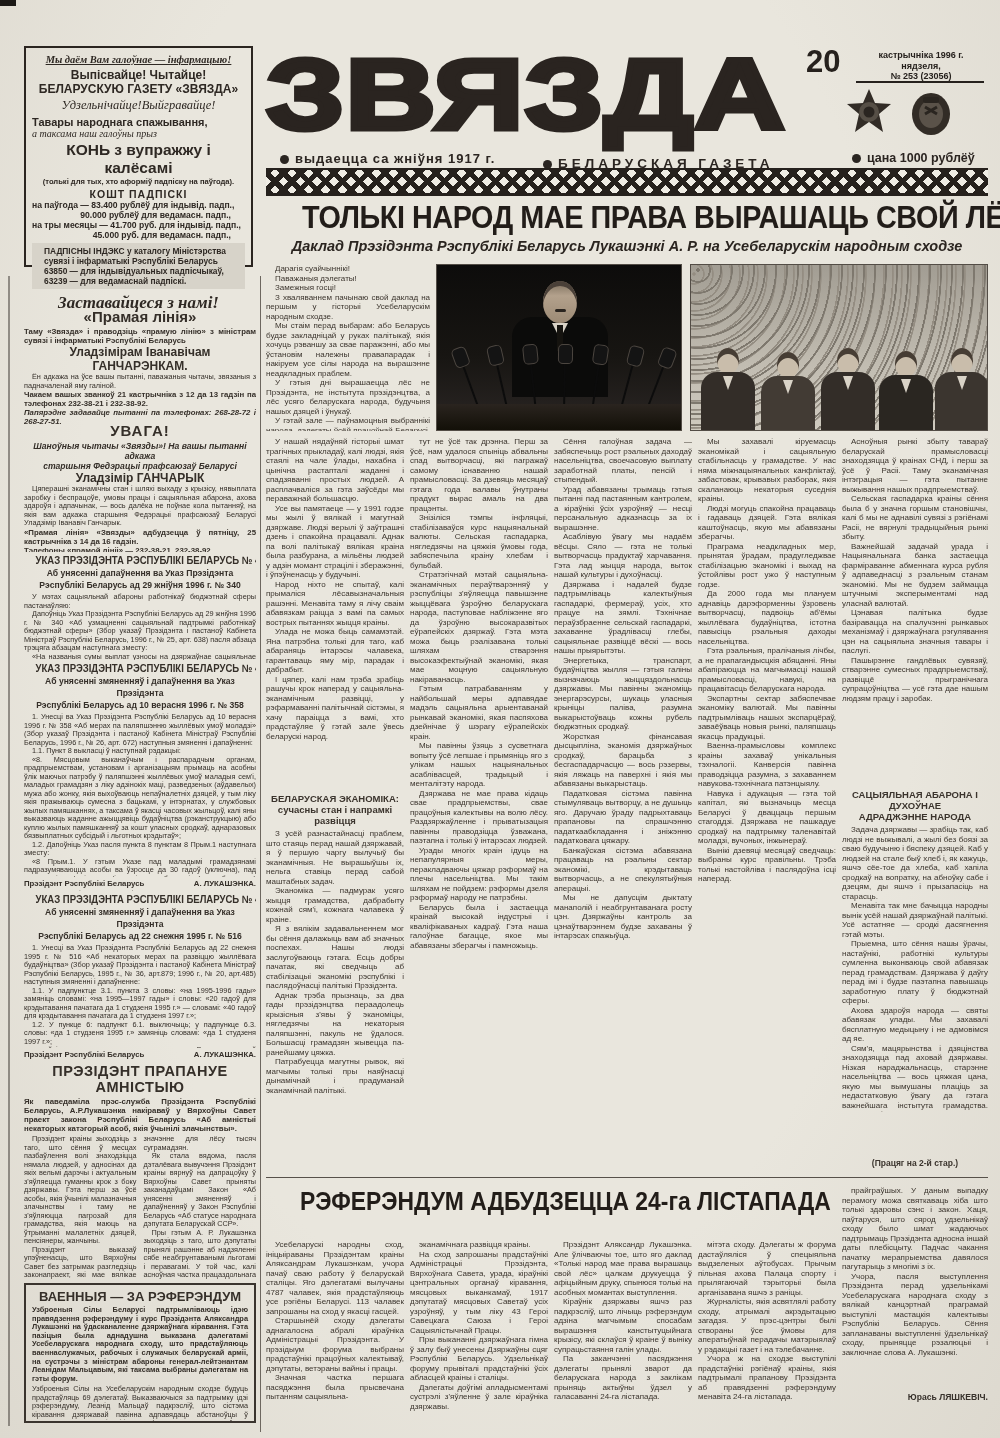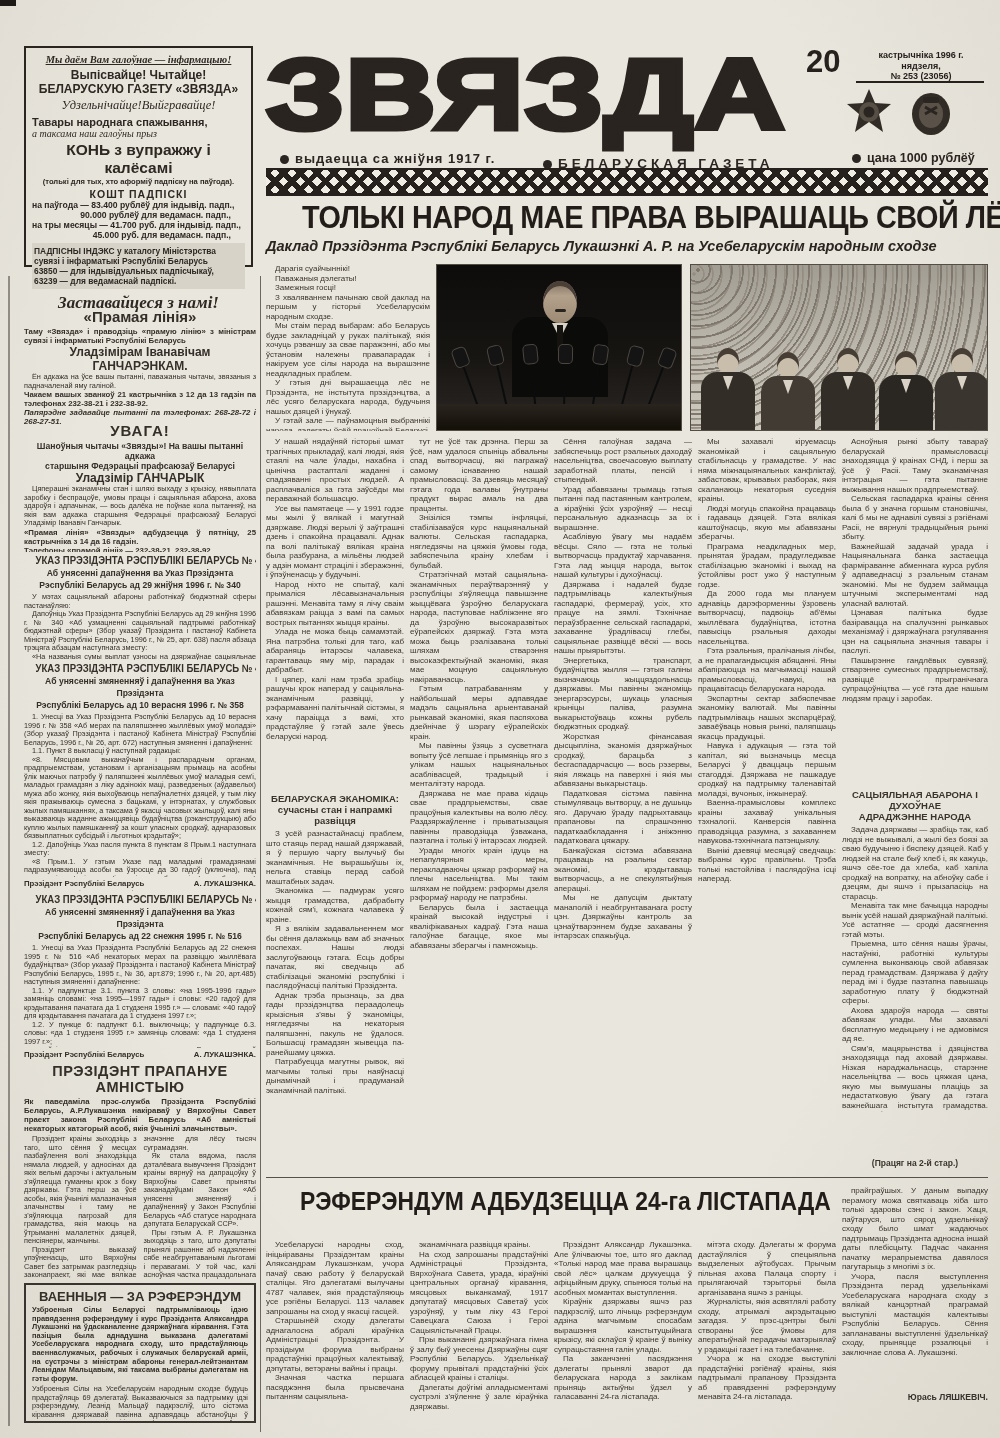--- a/index.html
+++ b/index.html
@@ -16,37 +16,37 @@
   .promo .l1{font-size:12px;font-weight:bold;margin-top:3px;}
   .promo .l2{font-size:12px;font-weight:bold;}
   .promo .l3{font-size:12.5px;font-family:"Liberation Serif",serif;font-style:italic;margin-top:2px;}
   .promo .l4{font-size:11px;font-weight:bold;text-align:left;margin-top:3px;}
   .promo .l5{font-size:10px;font-style:italic;font-family:"Liberation Serif",serif;text-align:left;}
   .promo .prize{font-size:15.5px;font-weight:bold;margin-top:2px;}
   .promo .pnote{font-size:7.6px;font-weight:bold;}
   .promo .cost-t{font-size:10.5px;font-weight:bold;margin-top:2px;letter-spacing:1px;}
   .promo .cost{font-size:8.6px;font-weight:bold;text-align:left;line-height:10px;}
   .promo .cost div:nth-child(2),.promo .cost div:nth-child(4){text-align:right;padding-right:14px;}
-  .promo .idx{background:#d7d3c9;margin-top:3px;padding:3px 2px;font-size:8.4px;font-weight:bold;text-align:left;line-height:10px;}
+  .promo .idx{background:#d7d3c9;margin-top:3px;padding:3px 12px;font-size:8.4px;font-weight:bold;text-align:left;line-height:10px;}
   .promo .stay{font-size:17px;font-weight:bold;font-style:italic;font-family:"Liberation Serif",serif;margin-top:4px;}
 
   
   .masthead{left:266px;top:40px;width:560px;height:110px;font-size:96px;line-height:104px;font-weight:bold;color:#2a2420;-webkit-text-stroke:5px #2a2420;letter-spacing:1px;transform:scaleX(1.30) scaleY(1.05);transform-origin:left top;white-space:nowrap;}
   .since{left:280px;top:151px;font-size:13px;font-weight:bold;letter-spacing:1px;color:#2b2521;}
   .tagline{left:543px;top:156px;font-size:13.5px;font-weight:bold;letter-spacing:4px;color:#2b2521;}
   .price{left:852px;top:151px;font-size:12.5px;font-weight:bold;color:#2b2521;}
   .dot{display:inline-block;width:9px;height:9px;background:#2a2521;border-radius:50%;margin-right:6px;vertical-align:middle;}
   .day{left:806px;top:44px;font-size:31px;font-weight:bold;color:#26211d;}
   .dateblock{left:858px;top:50px;width:126px;text-align:center;font-size:9px;font-weight:bold;line-height:10.5px;color:#26211d;}
   .daterule{left:856px;top:81px;width:128px;height:2px;background:#26211d;}
   .ornament{left:266px;top:168px;width:722px;height:28px;box-sizing:border-box;border-top:2px solid #26211d;border-bottom:3px solid #26211d;background-color:#efece4;background-image:repeating-linear-gradient(45deg,#26211d 0 5px,transparent 5px 12px),repeating-linear-gradient(135deg,#26211d 0 5px,transparent 5px 12px);}
 
   
   .headline{left:266px;top:199px;width:722px;font-size:32px;font-weight:bold;text-align:center;color:#221d19;white-space:nowrap;transform:scaleX(.90);transform-origin:center;letter-spacing:-.5px;}
-  .subhead{left:266px;top:238px;width:722px;font-size:14.5px;font-weight:bold;font-style:italic;color:#2b2520;}
+  .subhead{left:266px;top:238px;width:722px;font-size:14.5px;font-weight:bold;font-style:italic;text-align:center;color:#2b2520;}
   .tcol{font-size:8px;line-height:9.5px;text-align:justify;color:#3b342d;overflow:hidden;}
   .tcol p{margin:0;text-indent:9px;}
   .intro-col{left:266px;top:264px;width:164px;height:167px;}
   .colflex{display:flex;flex-direction:column;}
   .c1{left:266px;top:437px;width:138px;height:731px;}
   .c2{left:410px;top:437px;width:138px;height:731px;}
   .c3{left:554px;top:437px;width:138px;height:731px;}
   .c4{left:698px;top:437px;width:138px;height:731px;}
   .c5{left:842px;top:437px;width:146px;height:731px;}
   .subh-econ{font-size:9.5px;font-weight:bold;text-align:center;line-height:11px;padding:4px 0 3px;text-indent:0;}
@@ -79,21 +79,21 @@
   .hrule{left:266px;top:1177px;width:722px;height:1px;background:#57514a;}
   .edge{left:8px;top:276px;width:2px;height:1150px;background:#4b453f;opacity:.55;}
 
   
   .side{left:24px;width:232px;overflow:hidden;color:#352f29;}
   .side .body{font-size:7.3px;line-height:8.5px;text-align:justify;}
   .side .body p{margin:0;text-indent:8px;}
   .h-quote{font-size:15px;font-weight:bold;text-align:center;margin:0 0 2px;}
   .h-uvaga{font-size:15px;font-weight:bold;text-align:center;letter-spacing:1px;margin:8px 0 2px;}
   .lead-b{font-size:7.8px;font-weight:bold;text-align:justify;}
-  .lead-c{font-size:8.6px;font-weight:bold;text-align:center;line-height:10px;}
+  .lead-c{font-size:8.6px;font-weight:bold;text-align:center;line-height:10px;font-style:italic;}
   .name-line{font-size:12px;font-weight:bold;text-align:center;}
   .decree-h{font-size:10.6px;font-weight:bold;text-align:center;white-space:nowrap;transform:scaleX(.90);transform-origin:center;margin:0;}
   .decree-s{font-size:8.6px;font-weight:bold;text-align:center;line-height:12px;white-space:pre-line;margin:1px 0 2px;}
   .sigrow{display:flex;justify-content:space-between;font-weight:bold;font-size:7.8px;margin-top:2px;}
   .sigdate{font-style:italic;font-size:7.3px;margin:1px 0 0 10px;}
   .amn-h{font-size:14.5px;font-weight:bold;text-align:center;margin:0 0 2px;letter-spacing:.5px;}
   .amn-lead{font-size:7.8px;font-weight:bold;text-align:justify;margin-bottom:2px;}
   .twocol{column-count:2;column-gap:7px;height:148px;overflow:hidden;font-size:7.3px;line-height:8.5px;text-align:justify;}
   .twocol p{margin:0;text-indent:8px;}
   .milbox{border:2px solid #3a342e;padding:4px 6px;box-sizing:border-box;height:140px;overflow:hidden;}
@@ -263,22 +263,22 @@
       <p>Банкаўская сістэма абавязана працаваць на рэальны сектар эканомікі, крэдытаваць вытворчасць, а не спекулятыўныя аперацыі.</p>
       <p>Мы не дапусцім дыктату манаполій і неабгрунтаванага росту цэн. Дзяржаўны кантроль за цэнаўтварэннем будзе захаваны ў інтарэсах спажыўца.</p>
     </div>
   <div class="abs tcol c4">
       <p>Мы захавалі кіруемасць эканомікай і сацыяльную стабільнасць у грамадстве. У нас няма міжнацыянальных канфліктаў, забастовак, крывавых разборак, якія скаланаюць некаторыя суседнія краіны.</p>
       <p>Людзі могуць спакойна працаваць і гадаваць дзяцей. Гэта вялікая каштоўнасць, якую мы абавязаны зберагчы.</p>
       <p>Праграма неадкладных мер, прынятая ўрадам, прадугледжвае стабілізацыю эканомікі і выхад на ўстойлівы рост ужо ў наступным годзе.</p>
       <p>Да 2000 года мы плануем аднавіць дарэформенны ўзровень вытворчасці, падвоіць аб'ёмы жыллёвага будаўніцтва, істотна павысіць рэальныя даходы насельніцтва.</p>
       <p>Гэта рэальныя, пралічаныя лічбы, а не прапагандысцкія абяцанні. Яны абапіраюцца на магчымасці нашай прамысловасці, навукі, на працавітасць беларускага народа.</p>
       <p>Экспартны сектар забяспечвае эканоміку валютай. Мы павінны падтрымліваць нашых экспарцёраў, заваёўваць новыя рынкі, паляпшаць якасць прадукцыі.</p>
+      <p>Ваенна-прамысловы комплекс краіны захаваў унікальныя тэхналогіі. Канверсія павінна праводзіцца разумна, з захаваннем навукова-тэхнічнага патэнцыялу.</p>
       <p>Навука і адукацыя — гэта той капітал, які вызначыць месца Беларусі ў дваццаць першым стагоддзі. Дзяржава не пашкадуе сродкаў на падтрымку таленавітай моладзі, вучоных, інжынераў.</p>
-      <p>Ваенна-прамысловы комплекс краіны захаваў унікальныя тэхналогіі. Канверсія павінна праводзіцца разумна, з захаваннем навукова-тэхнічнага патэнцыялу.</p>
       <p>Вынікі дзевяці месяцаў сведчаць: выбраны курс правільны. Трэба толькі настойліва і паслядоўна ісці наперад.</p>
     </div>
   <div class="abs tcol colflex c5">
     <div class="fillA" style="height:348px;">
         <p>Асноўныя рынкі збыту тавараў беларускай прамысловасці знаходзяцца ў краінах СНД, і перш за ўсё ў Расіі. Таму эканамічная інтэграцыя — гэта пытанне выжывання нашых прадпрыемстваў.</p>
         <p>Сельская гаспадарка краіны сёння была б у значна горшым становішчы, калі б мы не аднавілі сувязі з рэгіёнамі Расіі, не вярнулі традыцыйныя рынкі збыту.</p>
         <p>Важнейшай задачай урада і Нацыянальнага банка застаецца фарміраванне абменнага курса рубля ў адпаведнасці з рэальным станам эканомікі. Мы не будзем займацца штучнымі эксперыментамі над уласнай валютай.</p>
         <p>Цэнавая палітыка будзе базіравацца на спалучэнні рынкавых механізмаў і дзяржаўнага рэгулявання цэн на сацыяльна значныя тавары і паслугі.</p>
         <p>Пашырэнне гандлёвых сувязяў, стварэнне сумесных прадпрыемстваў, развіццё прыгранічнага супрацоўніцтва — усё гэта дае нашым людзям працу і заробак.</p>
       </div>

